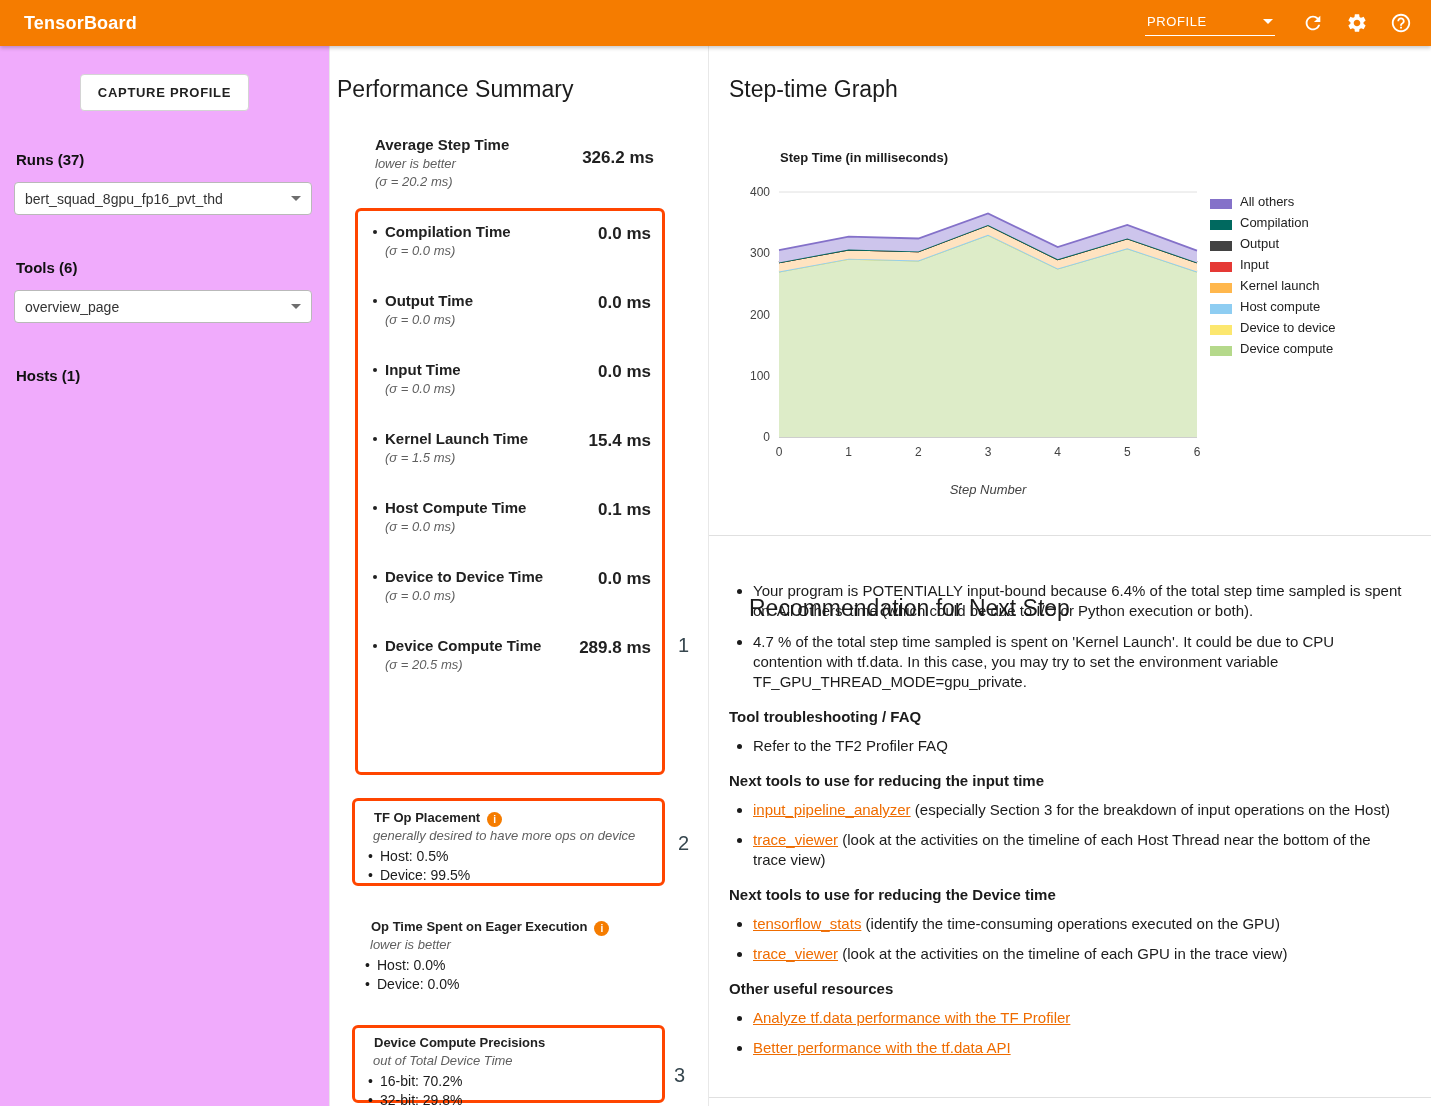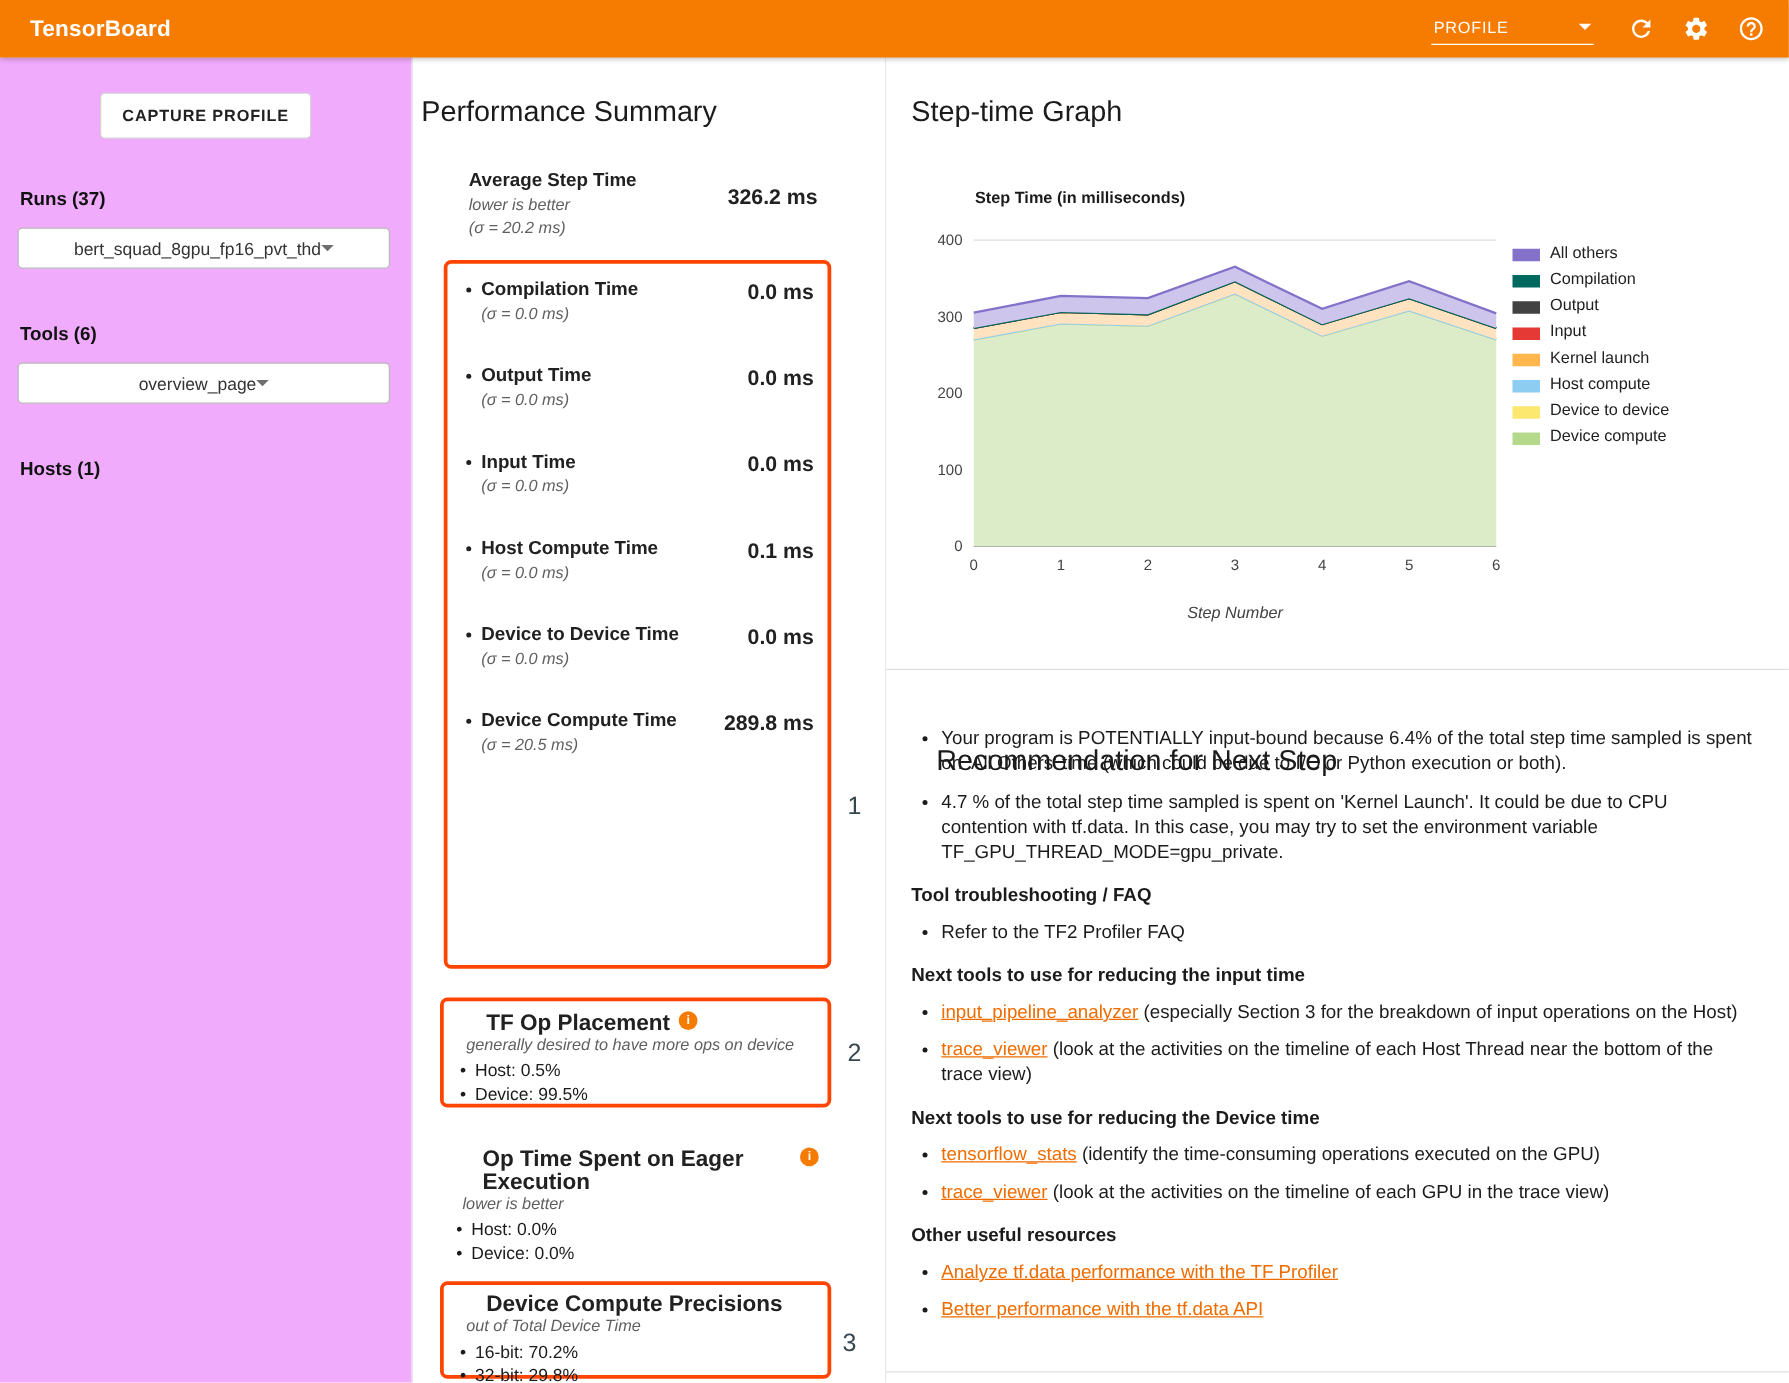--- a/index.html
+++ b/index.html
@@ -12,21 +12,21 @@
   .topbar-right{margin-left:auto;display:flex;align-items:center;gap:20px}
   .dashboard-select{width:130px;border-bottom:1px solid #fff;display:flex;align-items:center;justify-content:space-between;padding:4px 2px 6px 2px;font-size:13px;letter-spacing:.6px;cursor:pointer;margin-right:6px}
   .caret-white{width:0;height:0;border-left:5px solid transparent;border-right:5px solid transparent;border-top:5px solid #fff}
   .icon-btn{background:none;border:none;cursor:pointer;width:24px;height:24px;display:flex;align-items:center;justify-content:center;padding:0}
   .icon-btn svg{width:22px;height:22px;fill:#fff}
 
   
   .sidebar{position:absolute;top:46px;left:0;width:330px;height:1060px;border-right:1px solid #e8e8e8;padding:28px 14px 0 14px;background:#f0abfc}
   .capture-btn{display:block;margin:0 auto 40px auto;padding:10px 17px;background:#fff;border:1px solid #d4d4d4;border-radius:4px;font-family:inherit;font-size:13px;font-weight:700;letter-spacing:.7px;color:#212121;cursor:pointer}
   .field-label{font-size:15px;font-weight:700;margin:0 0 14px 2px;color:#111}
-  .select-box{height:33px;width:298px;border:1px solid #b9b9b9;border-radius:4px;display:flex;align-items:center;justify-content:center;padding:0 10px;font-size:14px;color:#333;margin-bottom:44px;cursor:pointer;background:#fff}
+  .select-box{height:33px;width:298px;border:1px solid #b9b9b9;border-radius:4px;display:flex;align-items:center;justify-content:space-between;padding:0 10px;font-size:14px;color:#333;margin-bottom:44px;cursor:pointer;background:#fff}
   .caret-gray{width:0;height:0;border-left:5px solid transparent;border-right:5px solid transparent;border-top:5px solid #6e6e6e}
 
   
   .summary-col{position:absolute;top:46px;left:331px;width:378px;height:1060px;border-right:1px solid #e8e8e8;overflow:hidden;background:#fff}
   .col-title{font-size:23px;font-weight:400;color:#1b1b1b}
   .summary-col .col-title{position:absolute;left:6px;top:30px}
   .avg-block{position:absolute;left:44px;top:90px;right:54px}
   .metric-label{font-size:15px;font-weight:700;line-height:18px}
   .metric-sub{font-size:13px;font-style:italic;color:#5f5f5f;line-height:17px;margin-top:1px}
   .avg-value{position:absolute;right:0;top:12px;font-size:17px;font-weight:700;white-space:nowrap}
@@ -34,21 +34,21 @@
   .annotation-box{position:absolute;border:3px solid #ff4500;border-radius:6px;background:transparent}
   #box1{left:24px;top:162px;width:310px;height:567px;padding-top:12px}
   .metric-row{display:flex;justify-content:space-between;align-items:flex-start;height:69px;padding:0 11px 0 15px}
   .m-left{display:flex}
   .m-bullet{width:4px;height:4px;border-radius:50%;background:#212121;margin:7px 8px 0 0;flex:0 0 auto}
   .metric-value{font-size:17px;font-weight:700;margin-top:1px;white-space:nowrap}
 
   #box2{left:21px;top:752px;width:313px;height:88px;padding:8px 10px 0 12px}
   #box3{left:21px;top:979px;width:313px;height:78px;padding:6px 10px 0 12px}
   .eager-block{position:absolute;left:21px;top:872px;width:313px;padding:0 10px 0 12px}
-  .note-title{font-size:18px;font-weight:700;line-height:18px;margin-left:22px;display:flex;align-items:flex-start}
+  .note-title{font-size:13px;font-weight:700;line-height:18px;margin-left:7px;display:flex;align-items:flex-end}
   .note-sub{font-size:13px;font-style:italic;color:#5f5f5f;line-height:16px;margin:1px 0 2px 6px}
   .note-items{list-style:none;margin:3px 0 0 0;padding:0;font-size:14px;color:#1b1b1b}
   .note-items li{position:relative;padding-left:13px;line-height:18px;margin-top:1px}
   .note-items li::before{content:"\2022";position:absolute;left:1px;top:0}
   .info-icon{display:inline-flex;width:15px;height:15px;border-radius:50%;background:#f57c00;color:#fff;font-size:10px;font-weight:700;align-items:center;justify-content:center;margin-left:7px;font-style:normal;cursor:pointer;flex:0 0 auto}
   .info-icon::before{content:"i"}
   .ann-num{position:absolute;font-size:20px;color:#37474f}
   #ann1{left:347px;top:588px}
   #ann2{left:347px;top:786px}
   #ann3{left:343px;top:1018px}
@@ -156,20 +156,30 @@
     </div>
     <div class="metric-row">
       <div class="m-left">
           <span class="m-bullet"></span>
         <div>
             <div class="metric-label">Input Time</div>
         <div class="metric-sub">(σ = 0.0 ms)</div>
           </div>
         </div>
       <div class="metric-value">0.0 ms</div>
+    </div>
+    <div class="metric-row">
+      <div class="m-left">
+          <span class="m-bullet"></span>
+        <div>
+            <div class="metric-label">Kernel Launch Time</div>
+        <div class="metric-sub">(σ = 1.5 ms)</div>
+          </div>
+        </div>
+      <div class="metric-value">15.4 ms</div>
     </div>
     <div class="metric-row">
       <div class="m-left">
           <span class="m-bullet"></span>
         <div>
             <div class="metric-label">Host Compute Time</div>
         <div class="metric-sub">(σ = 0.0 ms)</div>
           </div>
         </div>
       <div class="metric-value">0.1 ms</div>

